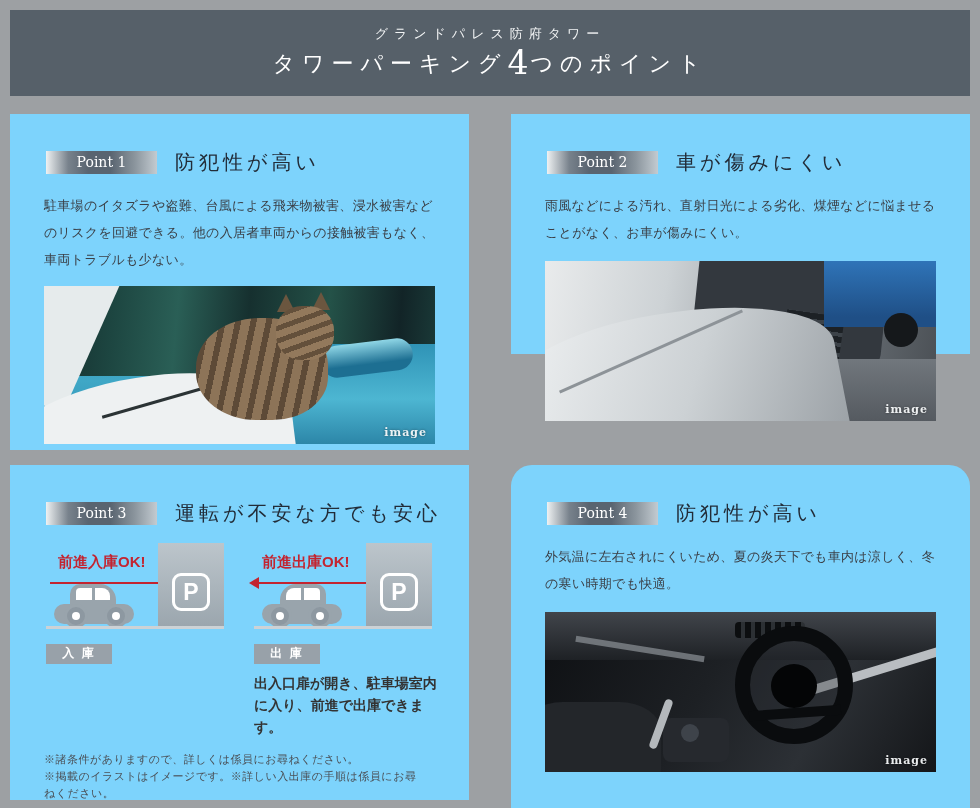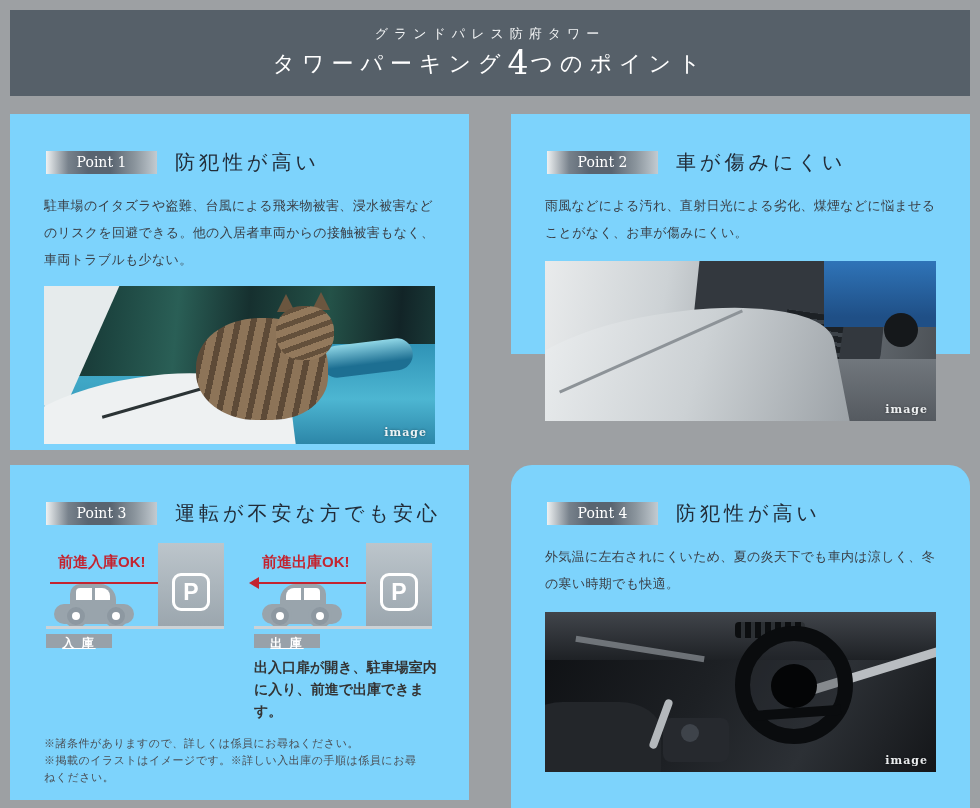--- a/index.html
+++ b/index.html
@@ -125,23 +125,23 @@
     background:#8d98a1;border:3px solid #99a4ac;box-sizing:content-box;}
   .car-icon .c-wheel .hub{position:absolute;left:5px;top:5px;width:8px;height:8px;border-radius:50%;background:#ffffff;}
   .car-icon .c-wheel.front{left:50px;}
   .car-icon .c-wheel.rear{left:10px;}
   .p-block{position:absolute;top:0;right:0;width:66px;height:86px;
     background:linear-gradient(180deg,#bcc5cb 0%,#9aa5ad 100%);}
   .p-sign{position:absolute;top:30px;left:14px;width:38px;height:38px;border:3px solid #ffffff;
     border-radius:9px;box-sizing:border-box;text-align:center;line-height:33px;
     color:#ffffff;font-family:"Liberation Sans","DejaVu Sans",sans-serif;font-weight:bold;font-size:23px;}
   .gate-badge{
-    margin-top:5px;width:66px;height:14px;line-height:18px;text-align:center;background:#98a1a9;
+    margin-top:15px;width:66px;height:20px;line-height:18px;text-align:center;background:#98a1a9;
     color:#ffffff;font-family:"Liberation Sans","DejaVu Sans",sans-serif;font-weight:bold;
-    font-size:12px;letter-spacing:2px;text-decoration:underline;
+    font-size:12px;letter-spacing:2px;
   }
   .gate-desc{
     margin-top:8px;width:192px;font-family:"Liberation Sans","DejaVu Sans",sans-serif;
     font-weight:bold;font-size:14px;line-height:22px;color:#333333;
   }
   .notes{margin-top:13px;font-size:11px;line-height:17px;letter-spacing:0.5px;color:#4a4f55;}
   #card3{padding-top:35px;}
   #card3 .card-body{margin-bottom:0;}
 </style>
 </head>

